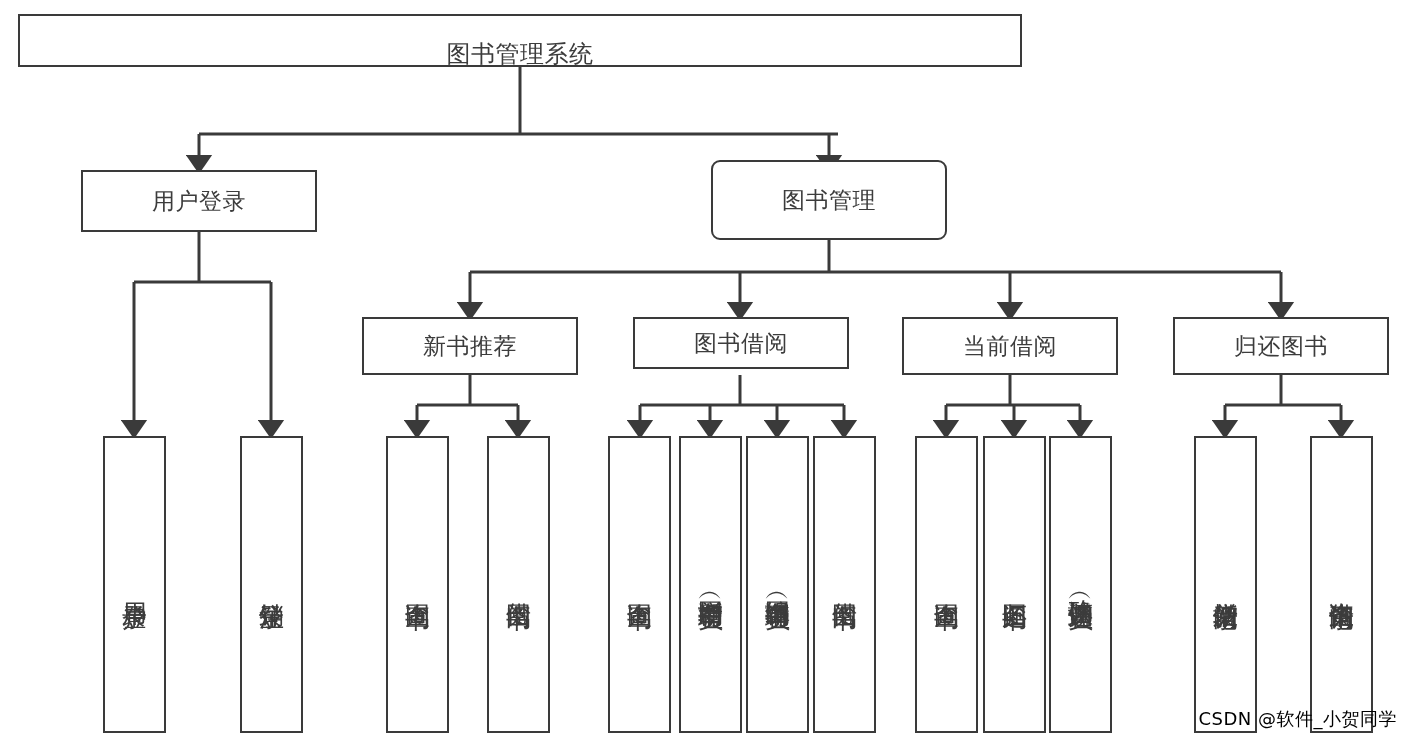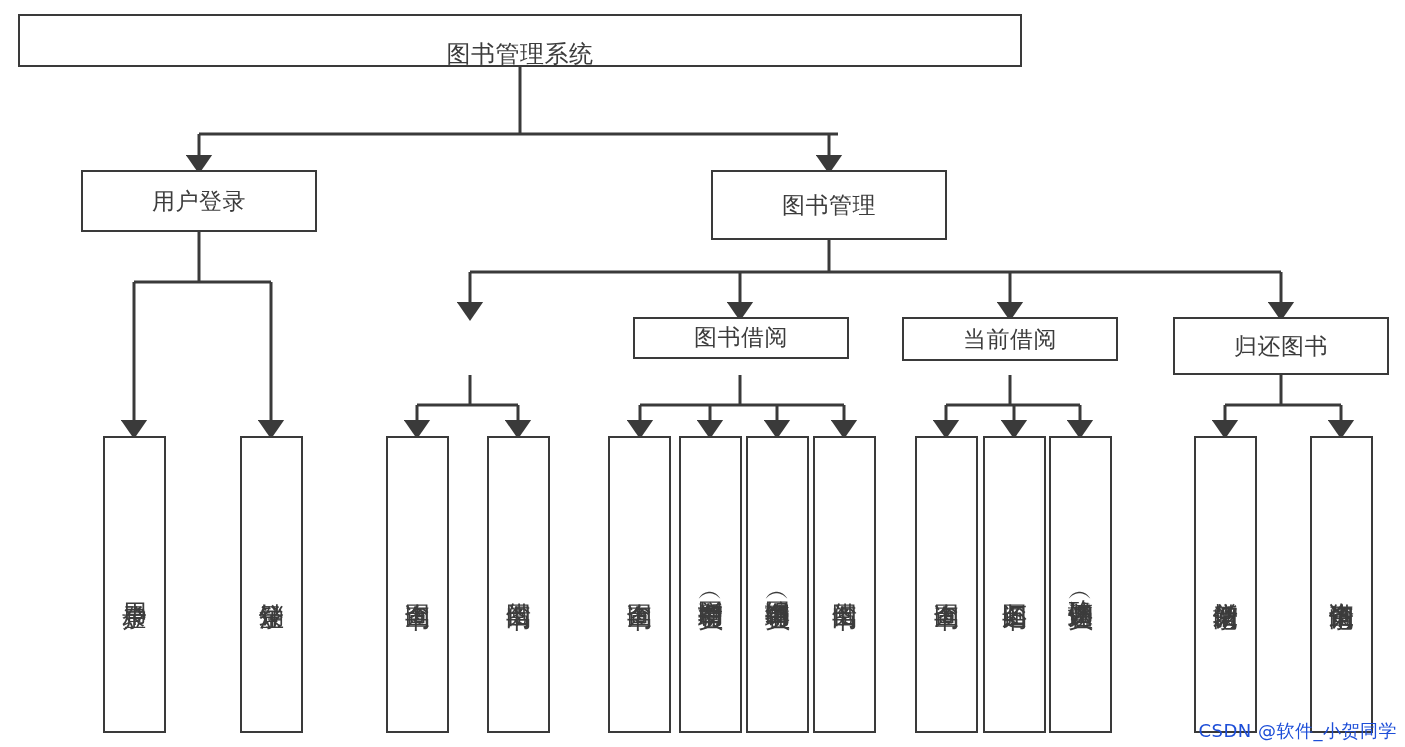--- a/index.html
+++ b/index.html
@@ -61,23 +61,23 @@
     writing-mode: vertical-rl;
     text-orientation: upright;
     font-size: 25px;
     line-height: 1.0;
     letter-spacing: 1px;
     max-height: 100%;
   }
   #watermark {
     position: absolute;
     right: 8px;
-    bottom: 4px;
+    bottom: 16px;
     font-size: 18px;
-    color: #1d4ed8;
+    color: #000000;
     white-space: nowrap;
     letter-spacing: 0.5px;
   }
 </style>
 </head>
 <body>
 
 <div id="canvas">
 
   <svg id="edges" viewBox="0 0 1405 747" xmlns="http://www.w3.org/2000/svg">
@@ -130,28 +130,31 @@
     </g>
   </svg>
 
   <div class="node horiz root" style="left:18px; top:14px; width:1004px; height:53px;">
     <span class="label">图书管理系统</span>
   </div>
 
   <div class="node horiz" style="left:81px; top:170px; width:236px; height:62px;">
     <span class="label">用户登录</span>
   </div>
-  <div class="node horiz" style="left:711px; top:170px; width:236px; height:70px;">
+  <div class="node horiz" style="left:711px; top:160px; width:236px; height:80px;border-radius:9px;">
     <span class="label">图书管理</span>
   </div>
 
-  <div class="node horiz" style="left:633px; top:317px; width:216px; height:42px;font-family:Liberation Serif, serif;">
+  <div class="node horiz" style="left:362px; top:317px; width:216px; height:58px;">
+    <span class="label">新书推荐</span>
+  </div>
+  <div class="node horiz" style="left:633px; top:317px; width:216px; height:52px;">
     <span class="label">图书借阅</span>
   </div>
-  <div class="node horiz" style="left:902px; top:317px; width:216px; height:44px;">
+  <div class="node horiz" style="left:902px; top:317px; width:216px; height:58px;">
     <span class="label">当前借阅</span>
   </div>
   <div class="node horiz" style="left:1173px; top:317px; width:216px; height:58px;">
     <span class="label">归还图书</span>
   </div>
 
   <div class="node vert" style="left:103px; top:436px; width:63px; height:297px;">
     <span class="label">用户登录</span>
   </div>
   <div class="node vert" style="left:240px; top:436px; width:63px; height:297px;">

